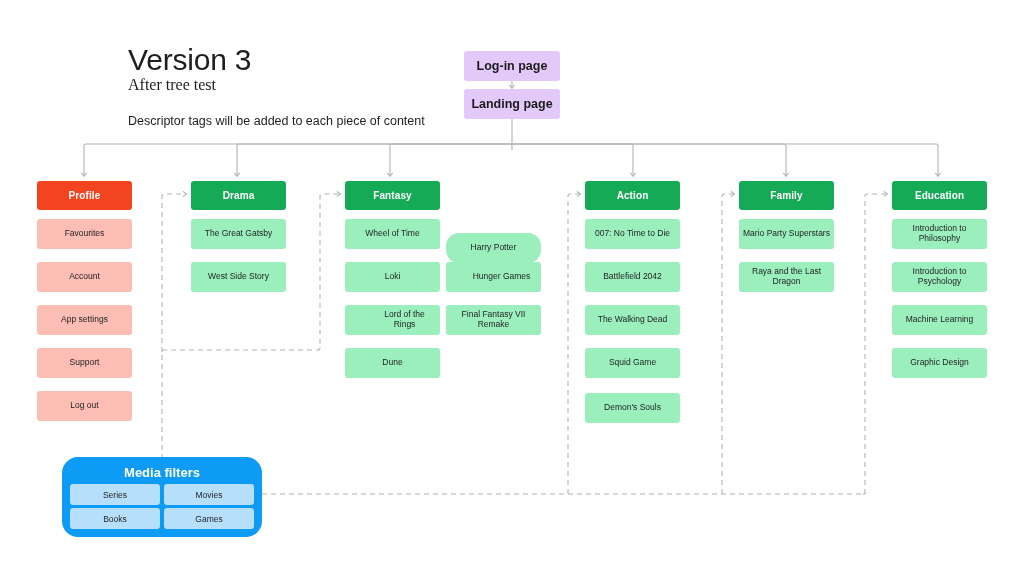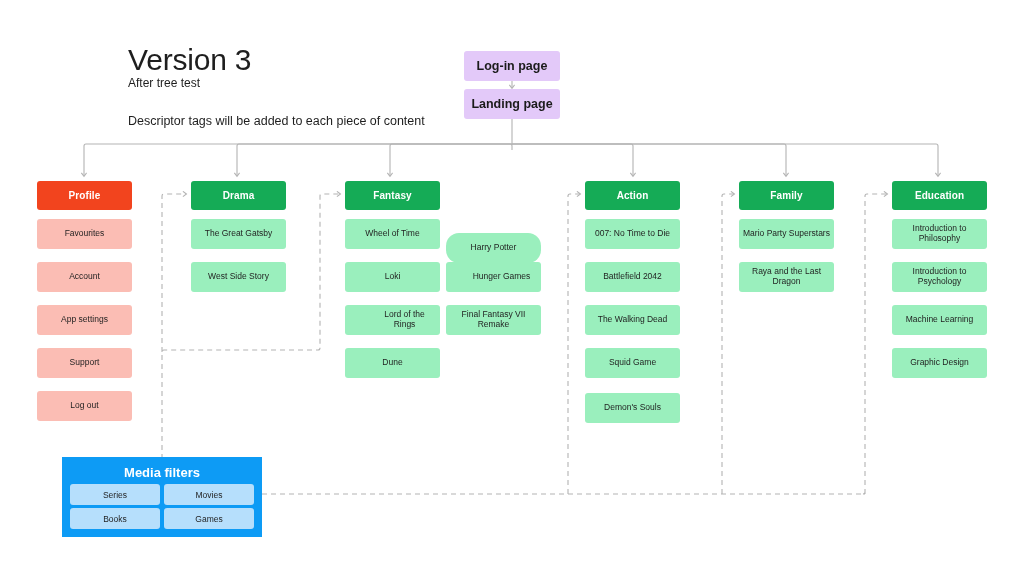--- a/index.html
+++ b/index.html
@@ -28,22 +28,23 @@
     position:absolute;
     color:#1e1e1e;
     font-size:30px;
     font-weight:400;
     letter-spacing:-0.2px;
     white-space:nowrap;
   }
   .subtitle{
     position:absolute;
     color:#1e1e1e;
-    font-size:12px;
+    font-size:16px;
     white-space:nowrap;
+    font-family:Liberation Serif, serif;
   }
   .note{
     position:absolute;
     color:#1e1e1e;
     font-size:12.5px;
     white-space:nowrap;
   }
 
   
   .purple{
@@ -70,21 +71,21 @@
     font-weight:400;
     padding:2px 4px;
   }
   .leaf-green{background:#9AEFBD;}
   .leaf-pink{background:#FBBDB4;}
 
   
   .mf-panel{
     position:absolute;
     background:#0D9BF5;
-    border-radius:0;
+    border-radius:16px;
     box-sizing:border-box;
   }
   .mf-title{
     position:absolute;
     color:#ffffff;
     font-size:13px;
     font-weight:700;
     width:100%;
     text-align:center;
     top:8px;left:0;

